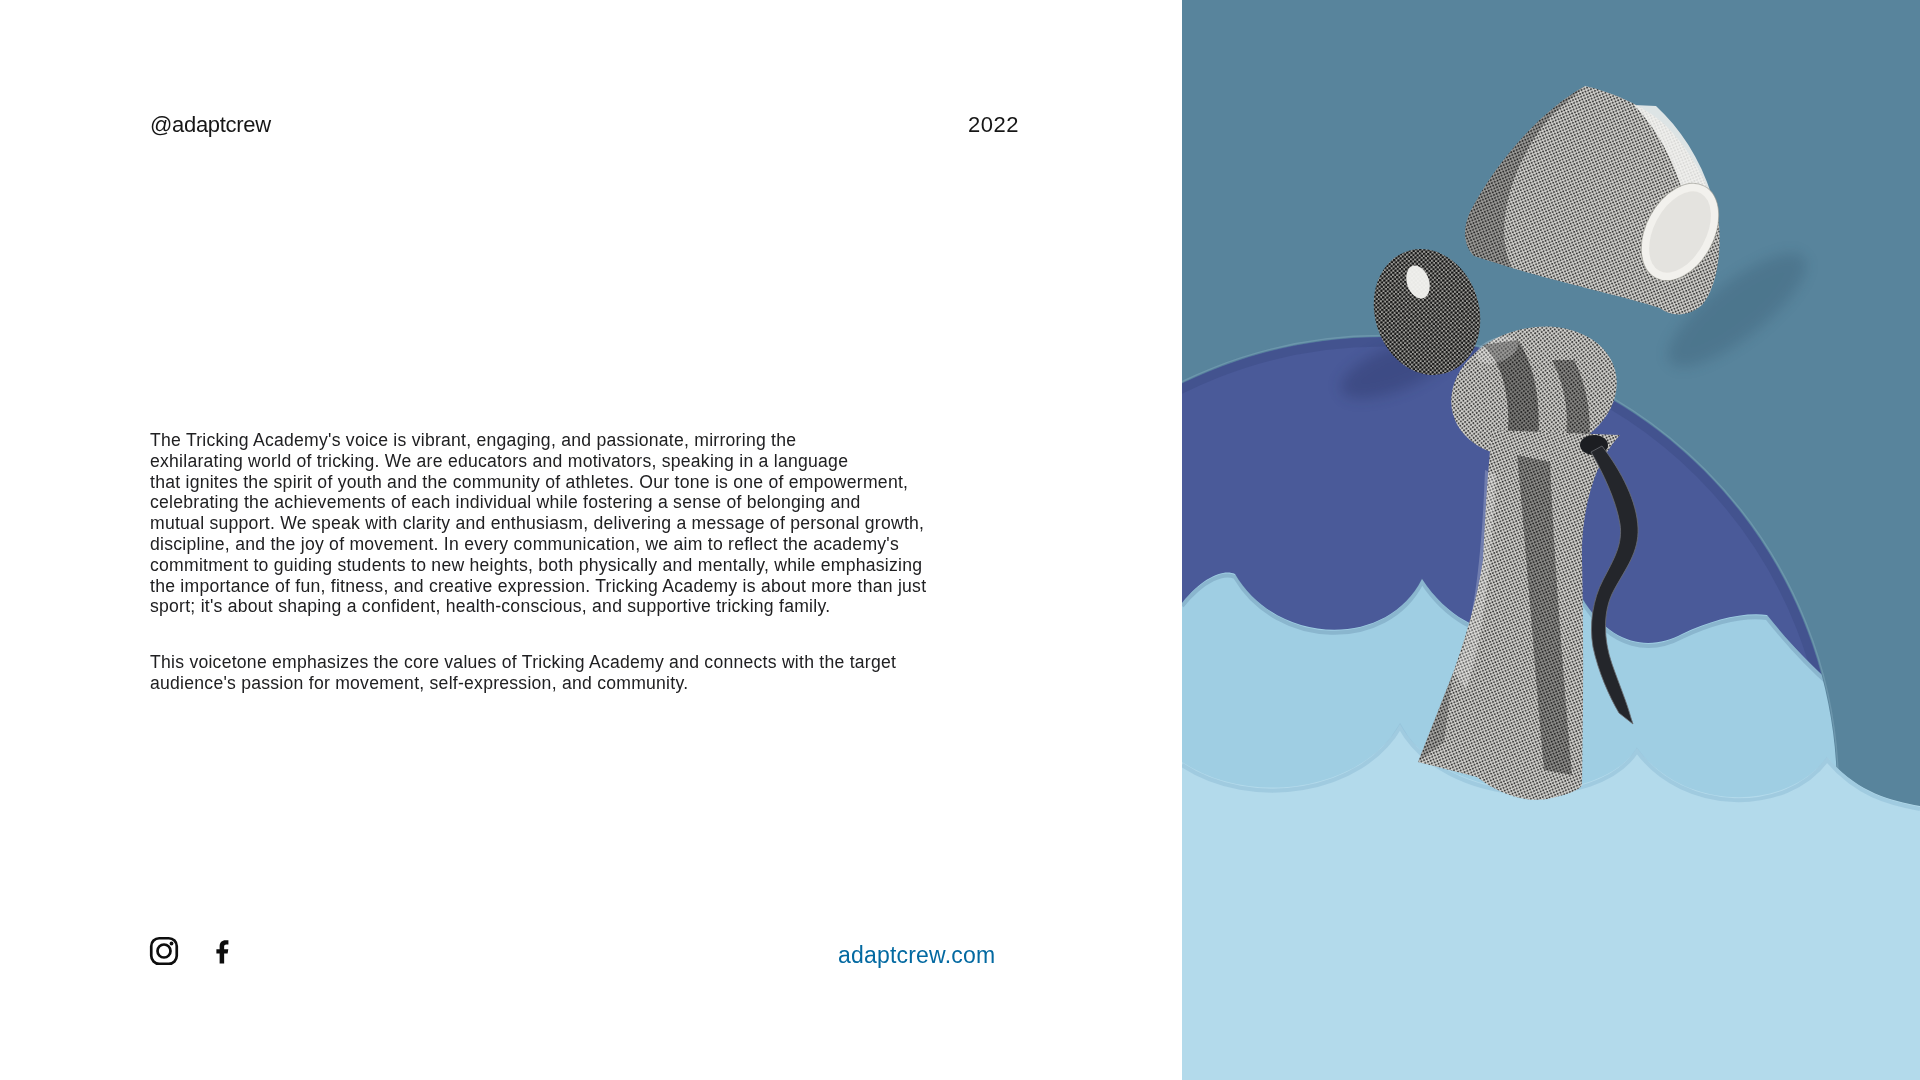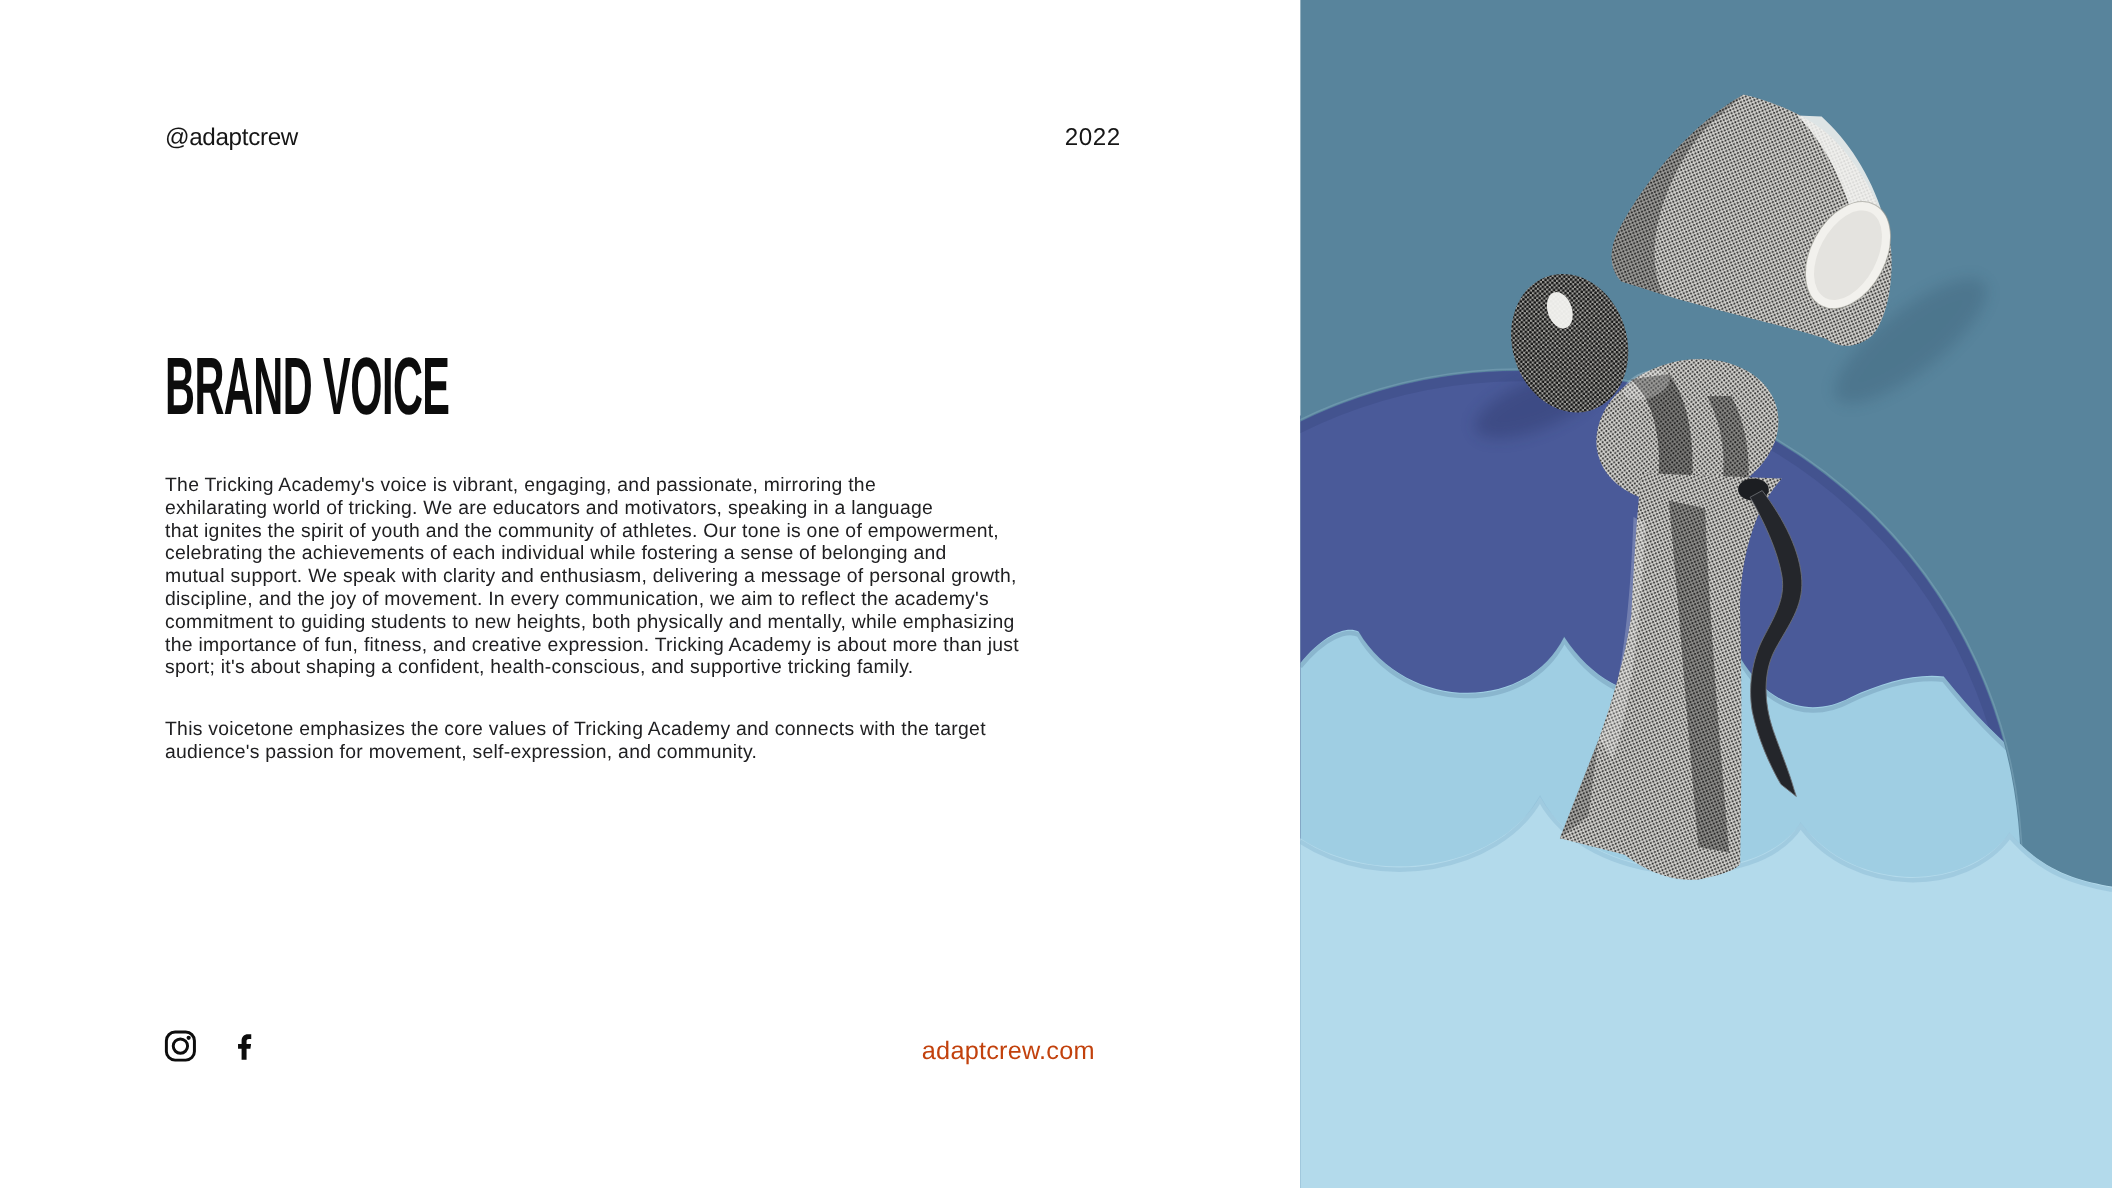--- a/index.html
+++ b/index.html
@@ -16,34 +16,33 @@
   .title .t{
     display:inline-block;transform:scaleX(0.51);transform-origin:0 50%;
     font-size:74px;font-weight:700;letter-spacing:-1px;color:#0c0c0c;
   }
   .body{position:absolute;left:150px;margin:0;font-size:17.6px;line-height:20.8px;
     letter-spacing:0.25px;color:#202022;white-space:pre-line;}
   .p1{top:430px;}
   .p2{top:652px;}
   .social{position:absolute;left:147px;top:934px;display:flex;align-items:center;gap:27px;}
   .social svg{display:block;}
-  .website{position:absolute;left:838px;top:942px;font-size:23px;letter-spacing:0.2px;color:#c2410c;}
+  .website{position:absolute;left:838px;top:942px;font-size:23px;letter-spacing:0.2px;color:#0369a1;}
   .right{position:absolute;left:1182px;top:0;width:738px;height:1080px;}
   .right svg{display:block;}
 </style>
 </head>
 <body>
 
 <div class="stage">
 
   <section class="left">
     <span class="handle">@adaptcrew</span>
     <span class="year">2022</span>
 
-    <h1 class="title"><span class="t">BRAND VOICE</span></h1>
 
     <p class="body p2">This voicetone emphasizes the core values of Tricking Academy and connects with the target
 audience's passion for movement, self-expression, and community.</p>
     <p class="body p1">The Tricking Academy's voice is vibrant, engaging, and passionate, mirroring the
 exhilarating world of tricking. We are educators and motivators, speaking in a language
 that ignites the spirit of youth and the community of athletes. Our tone is one of empowerment,
 celebrating the achievements of each individual while fostering a sense of belonging and
 mutual support. We speak with clarity and enthusiasm, delivering a message of personal growth,
 discipline, and the joy of movement. In every communication, we aim to reflect the academy's
 commitment to guiding students to new heights, both physically and mentally, while emphasizing

